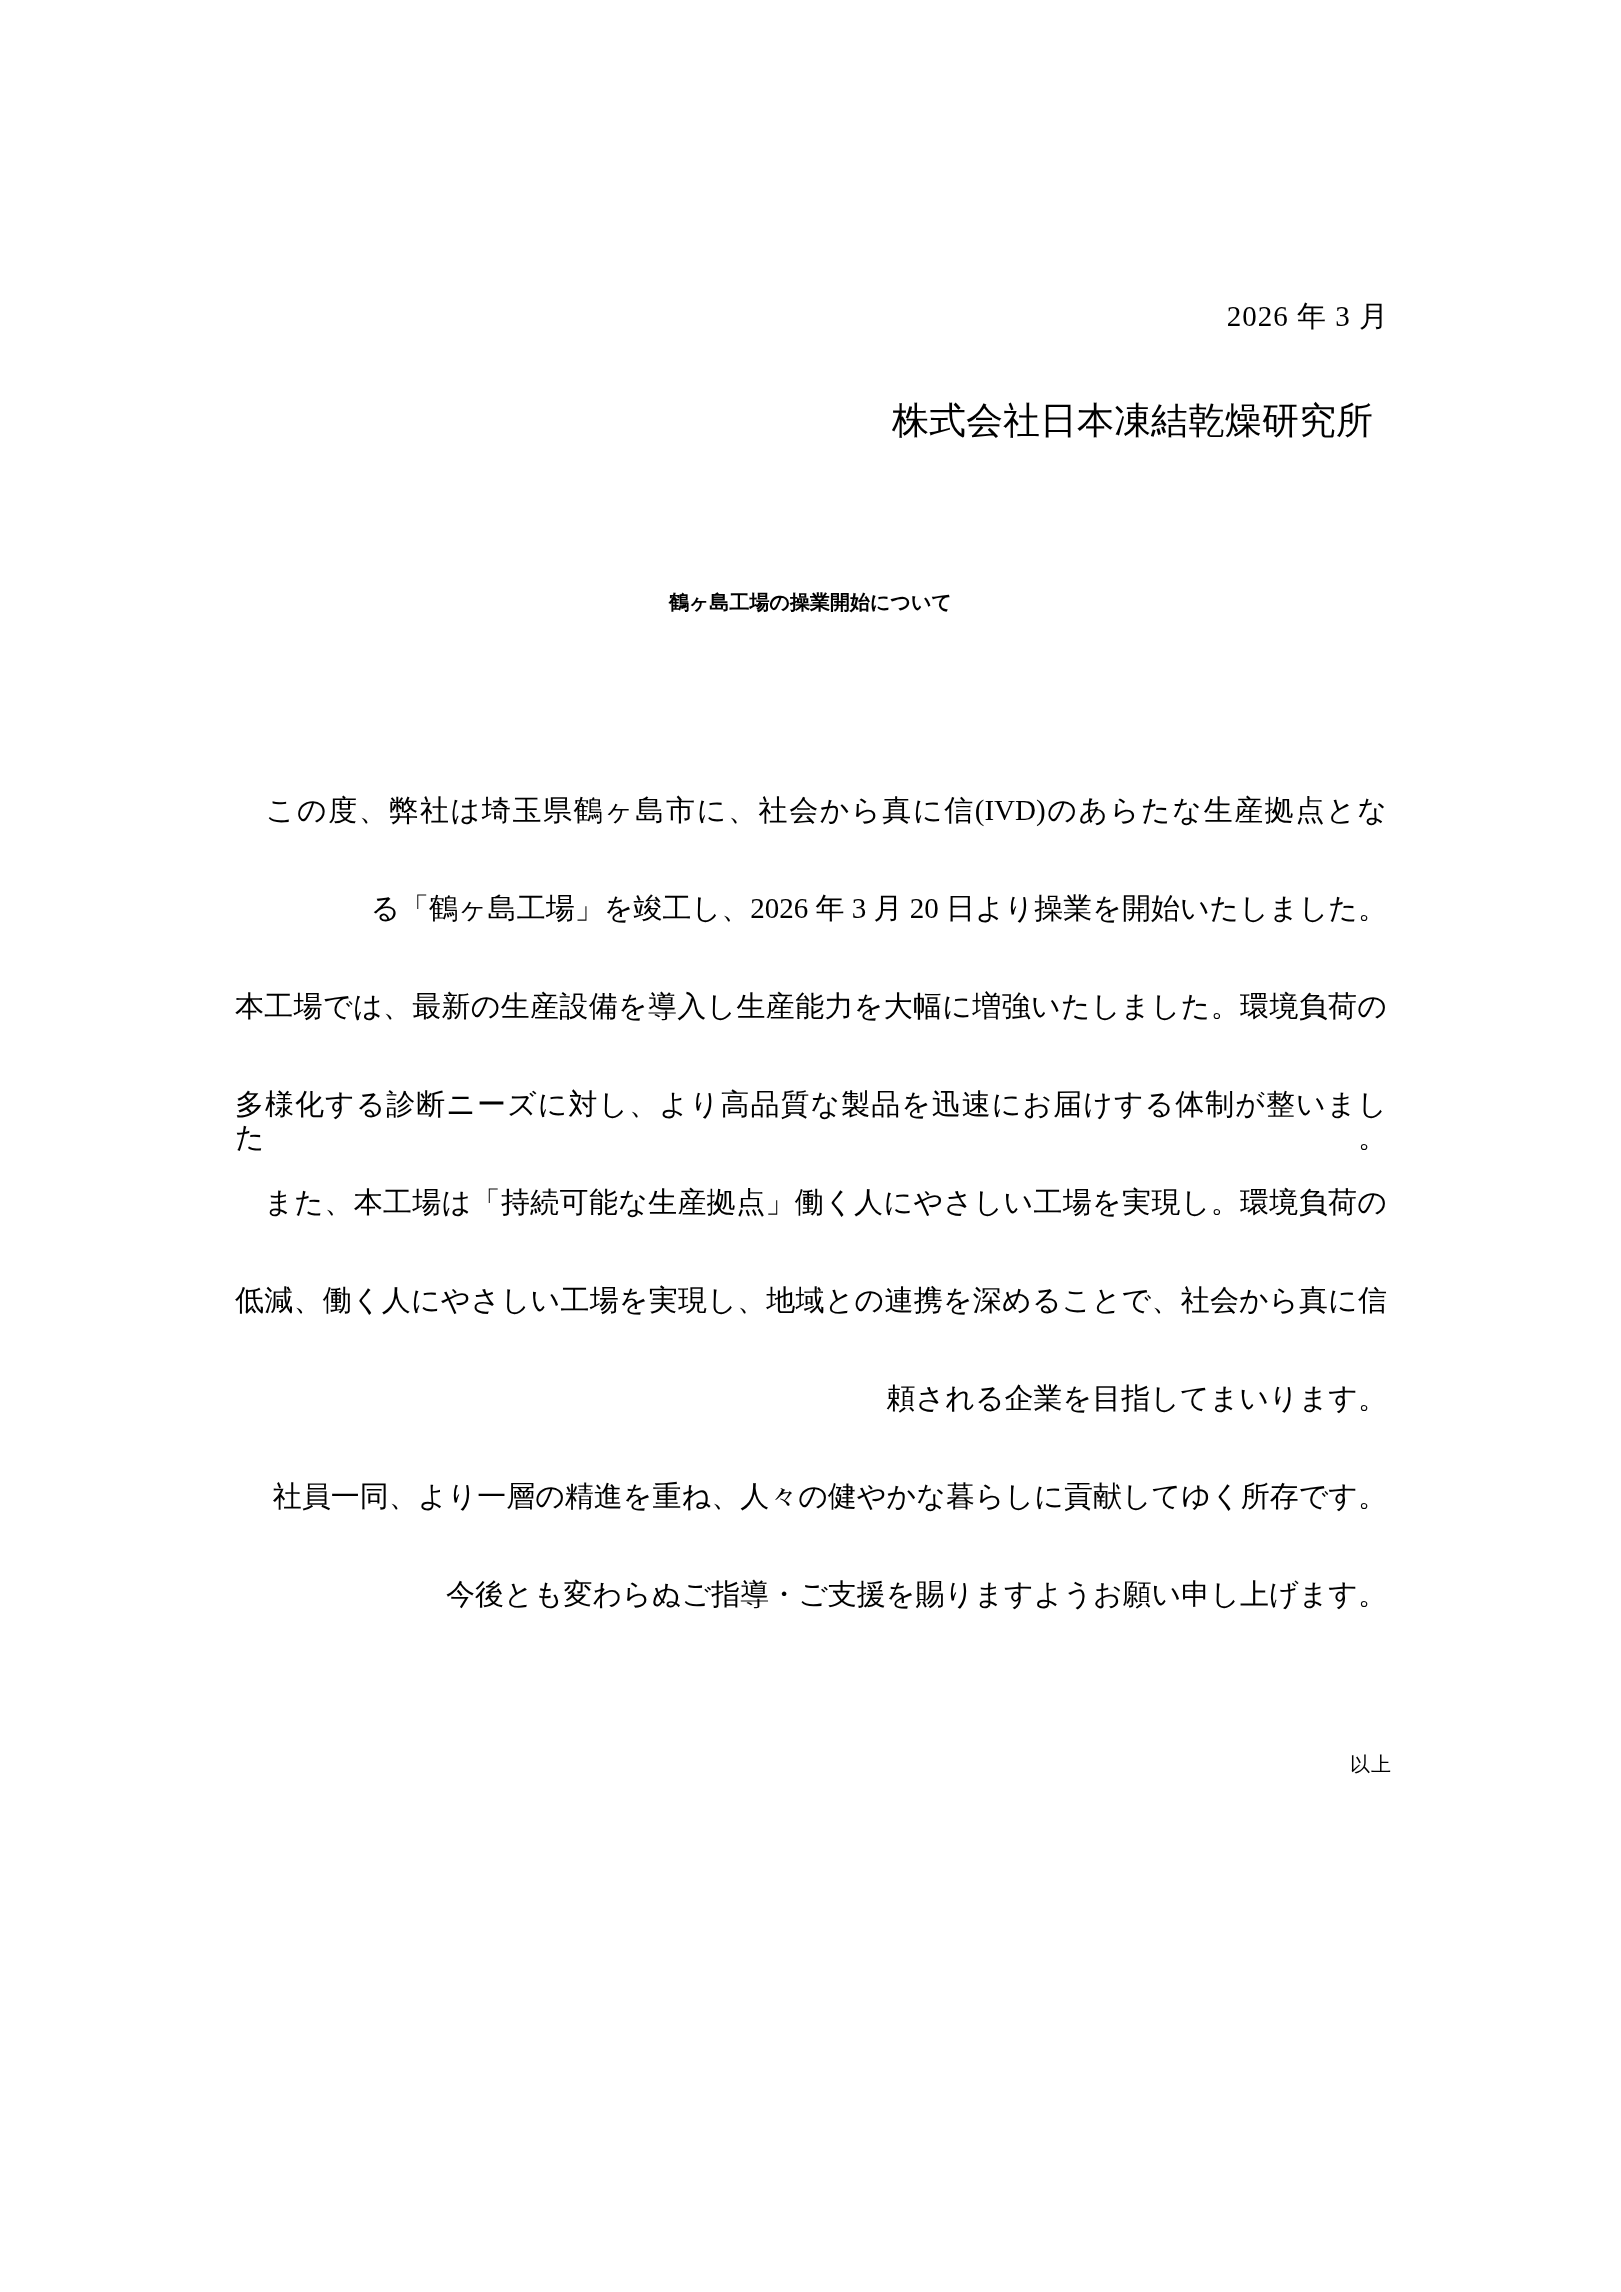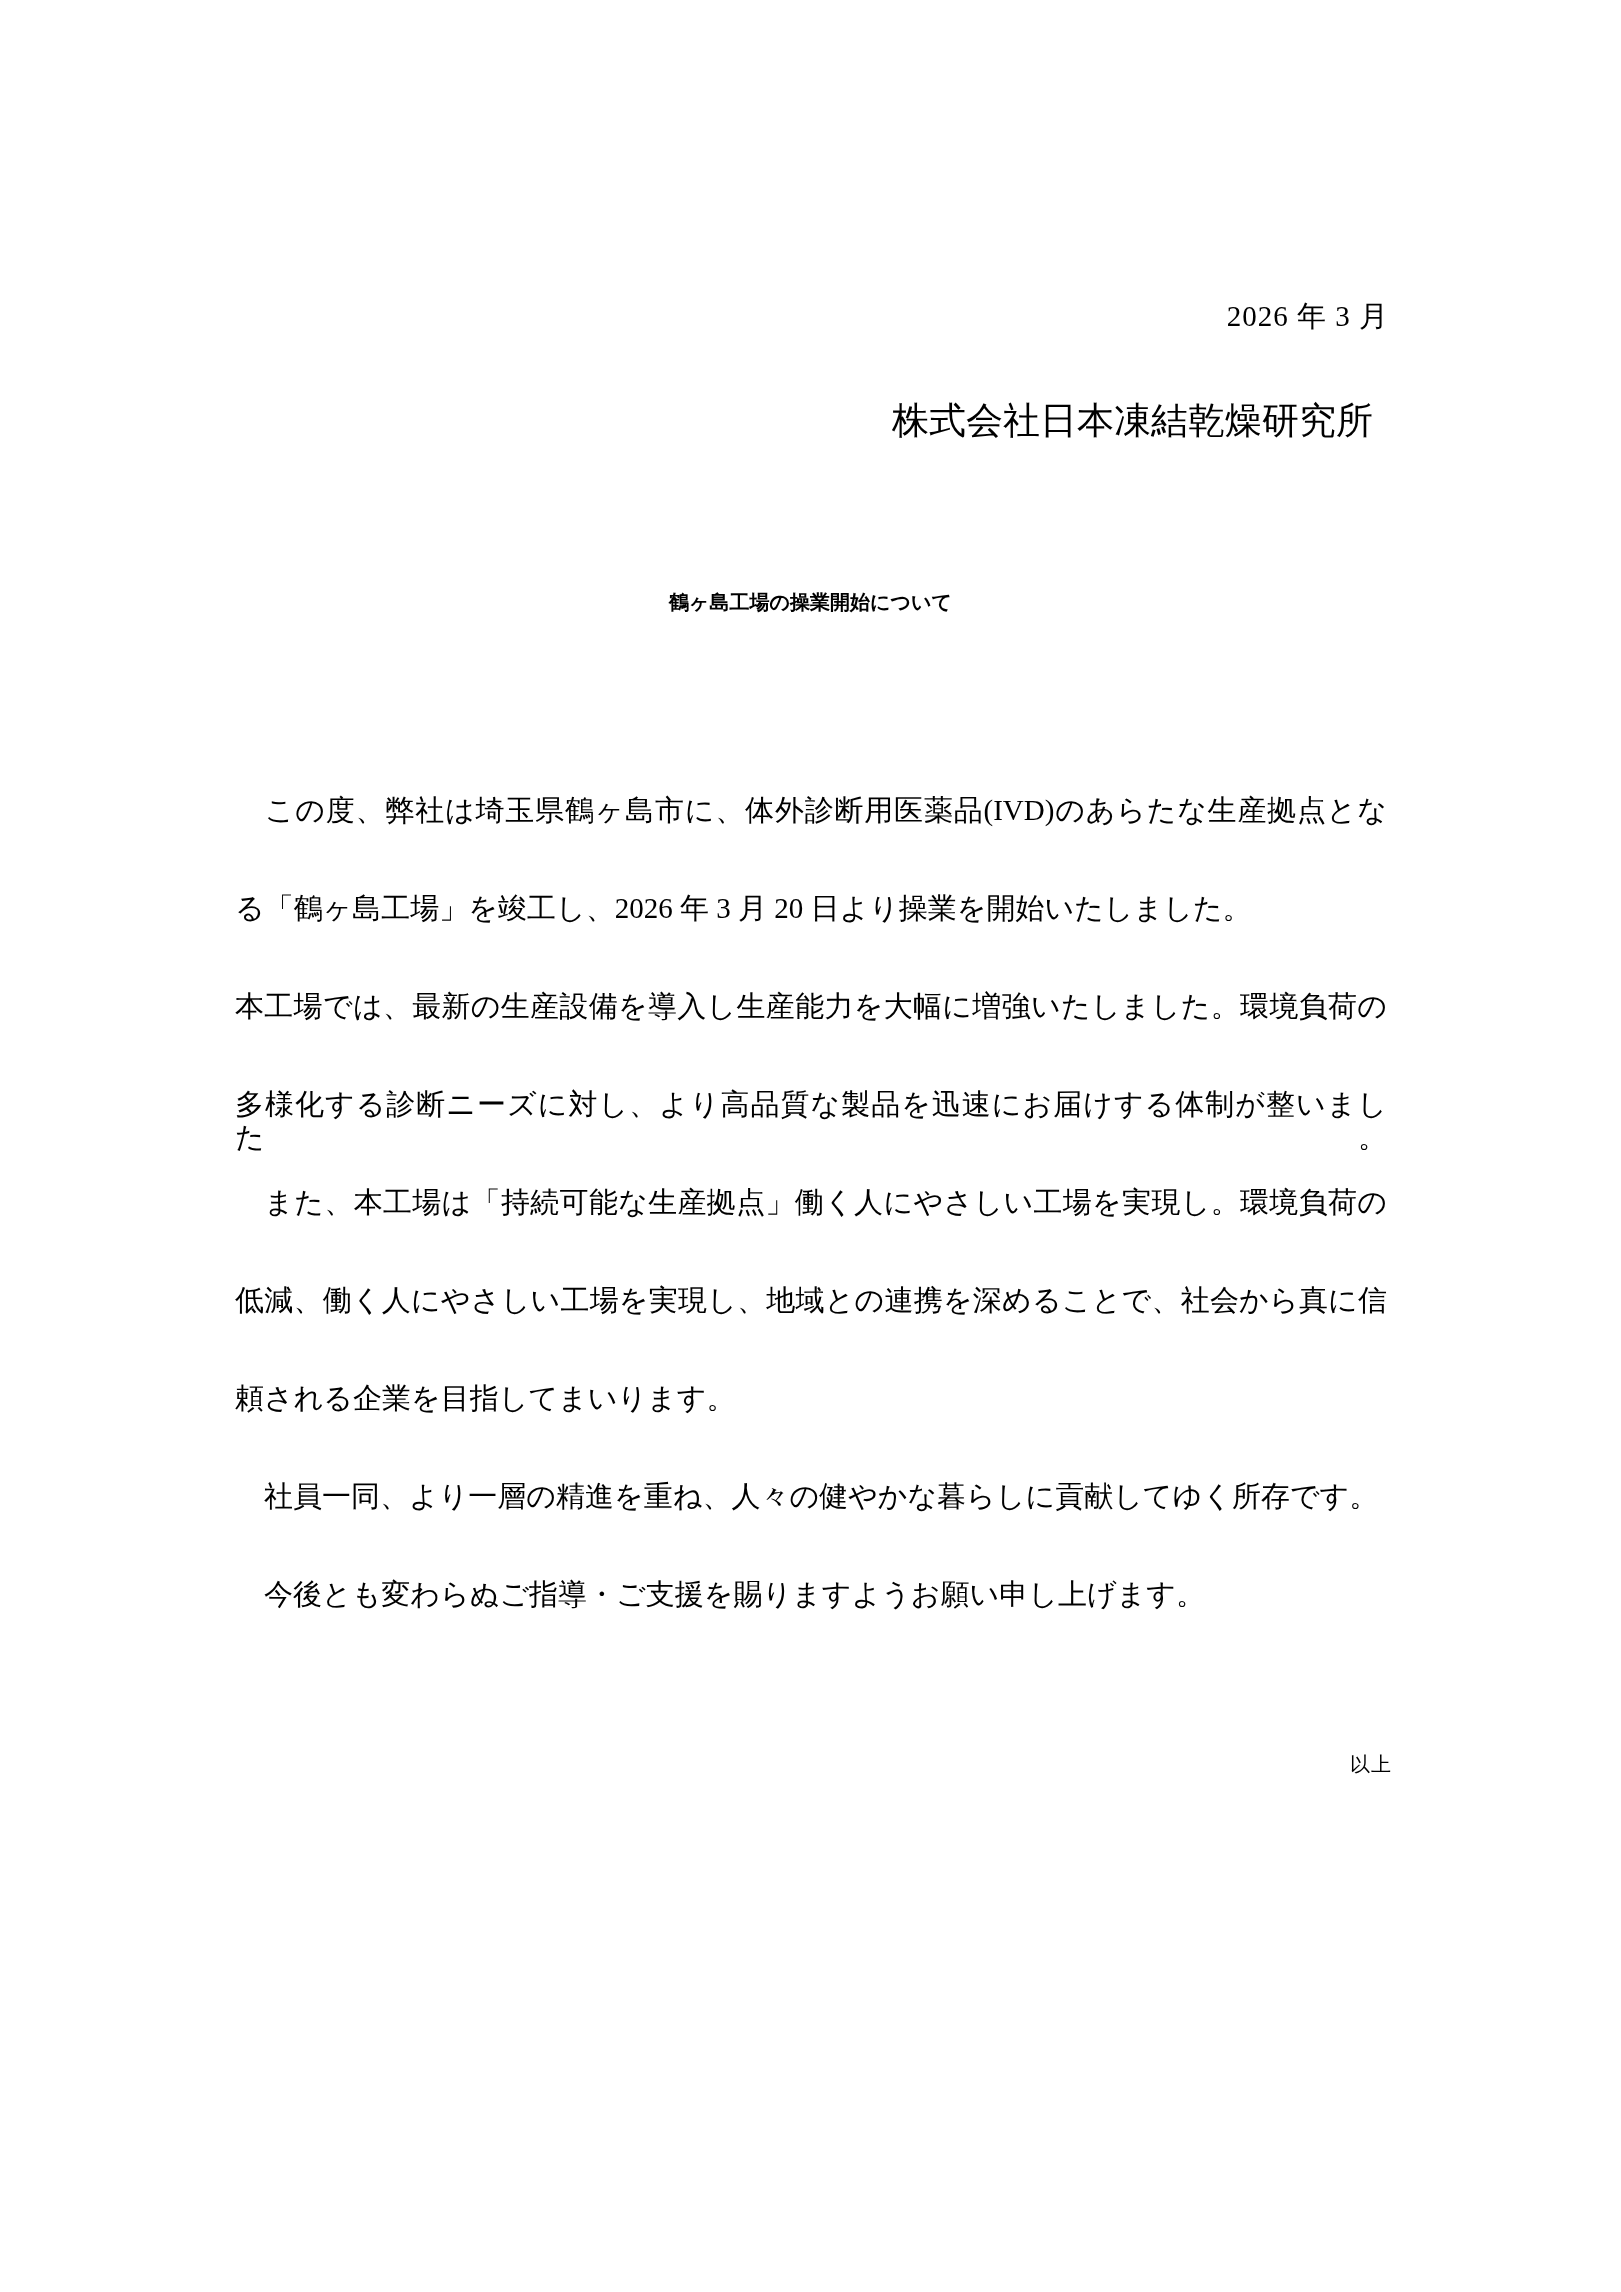--- a/index.html
+++ b/index.html
@@ -50,21 +50,21 @@
   .body-text {
     position: absolute;
     top: 794px;
     left: 235px;
     width: 1152px;
     font-size: 29px;
   }
   .line {
     height: 98px;
     line-height: 33px;
-    text-align: left;
+    text-align: right;
   }
   .line.jline {
     text-align: justify;
     text-align-last: justify;
   }
   .closing-line {
     position: absolute;
     top: 1752px;
     left: 235px;
     width: 1157px;
@@ -79,21 +79,21 @@
 
 <div class="page">
 
   <div class="date-line">2026 年 3 月</div>
 
   <div class="company-line">株式会社日本凍結乾燥研究所</div>
 
   <h1 class="doc-title">鶴ヶ島工場の操業開始について</h1>
 
   <div class="body-text">
-    <div class="line jline">　この度、弊社は埼玉県鶴ヶ島市に、体外診断用医薬品(IVD)のあらたな生産拠点とな</div>
+    <div class="line jline">　この度、弊社は埼玉県鶴ヶ島市に、社会から真に信(IVD)のあらたな生産拠点とな</div>
     <div class="line">る「鶴ヶ島工場」を竣工し、2026 年 3 月 20 日より操業を開始いたしました。</div>
     <div class="line jline">本工場では、最新の生産設備を導入し生産能力を大幅に増強いたしました。環境負荷の</div>
     <div class="line jline">多様化する診断ニーズに対し、より高品質な製品を迅速にお届けする体制が整いました。</div>
     <div class="line jline">　また、本工場は「持続可能な生産拠点」働く人にやさしい工場を実現し。環境負荷の</div>
     <div class="line jline">低減、働く人にやさしい工場を実現し、地域との連携を深めることで、社会から真に信</div>
     <div class="line">頼される企業を目指してまいります。</div>
     <div class="line">　社員一同、より一層の精進を重ね、人々の健やかな暮らしに貢献してゆく所存です。</div>
     <div class="line">　今後とも変わらぬご指導・ご支援を賜りますようお願い申し上げます。</div>
   </div>
 

